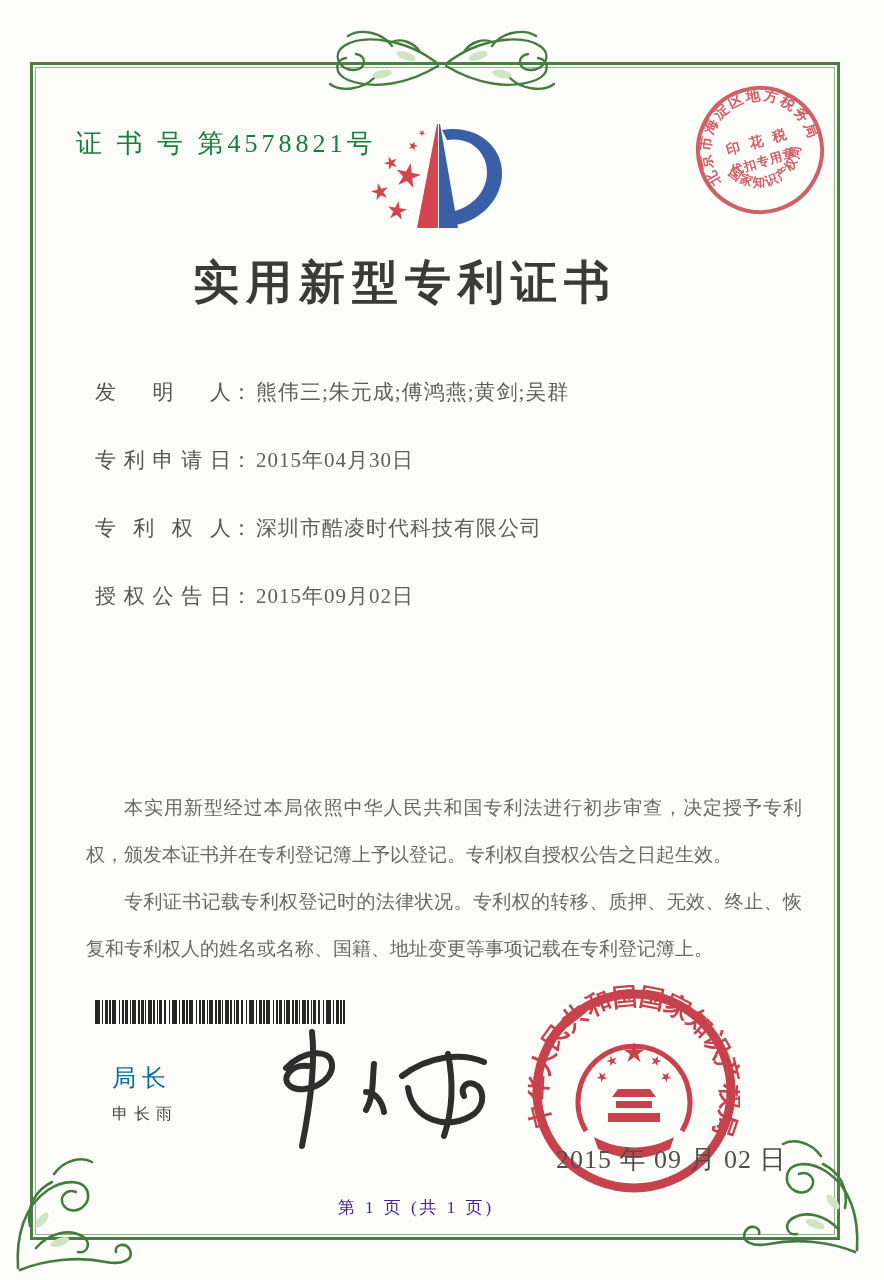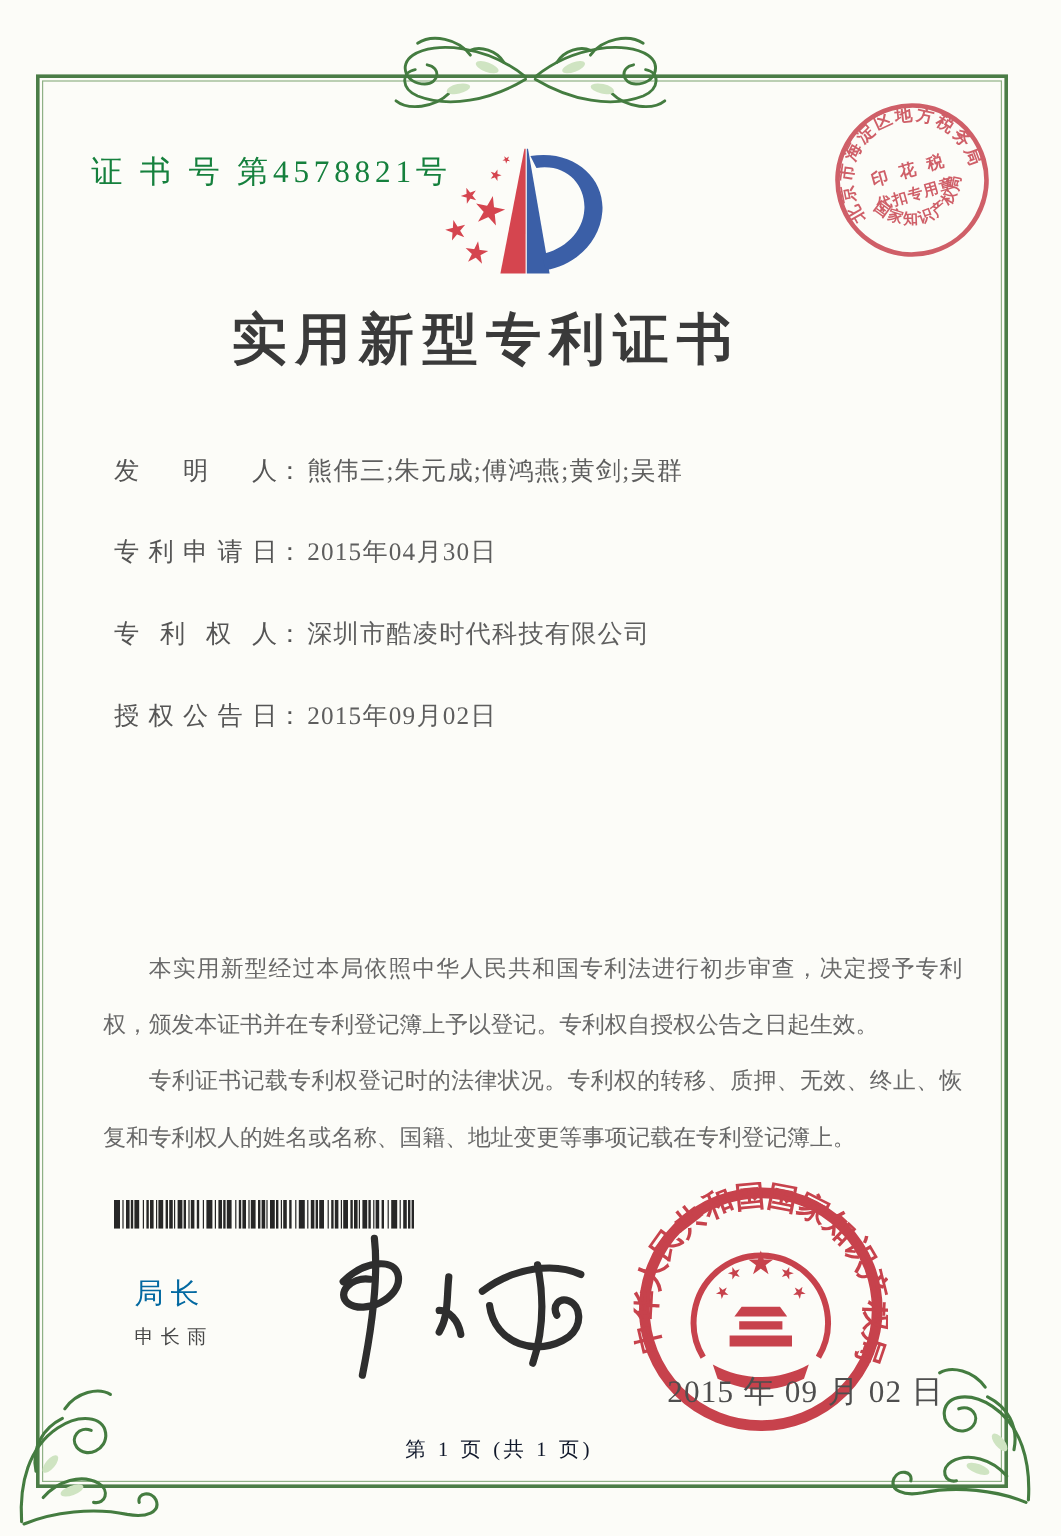--- a/index.html
+++ b/index.html
@@ -39,21 +39,21 @@
     font-size:19px;line-height:47px;color:#686868;text-align:justify;margin-top:24px;
   }
   .body-text p{margin:0;text-indent:2em;}
   .signoff-role{left:112px;top:1062px;font-size:24px;color:#0369a1;letter-spacing:6px;}
   .signoff-name{left:112px;top:1104px;font-size:16px;color:#474747;letter-spacing:6px;}
   .issue-date{
     left:556px;top:1142px;font-size:26px;color:#4e4e4e;letter-spacing:1px;z-index:6;
   }
   .page-footer{
     left:30px;top:1196px;width:772px;text-align:center;
-    font-size:17px;color:#0f172a;letter-spacing:3px;
+    font-size:17px;color:#4c1d95;letter-spacing:3px;
   }
   .seal-text{font-family:"Liberation Sans","DejaVu Sans",sans-serif;font-weight:700;}
   svg{display:block;}
 </style>
 </head>
 <body>
 
 <div class="abs frame">
   <div class="frame-inner"></div>
 </div>

